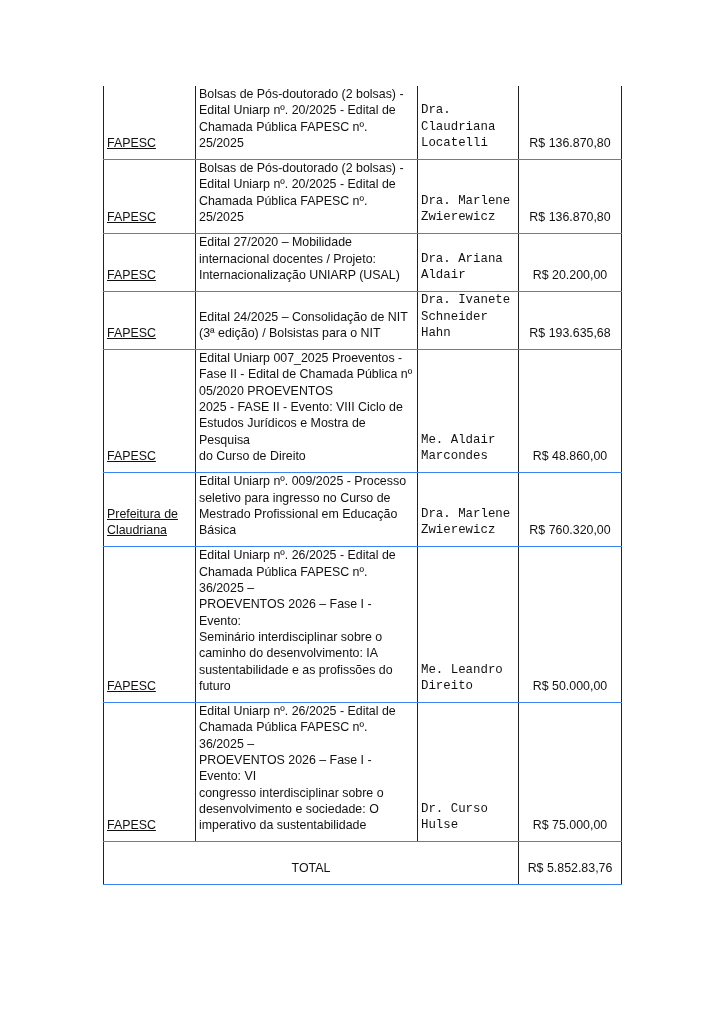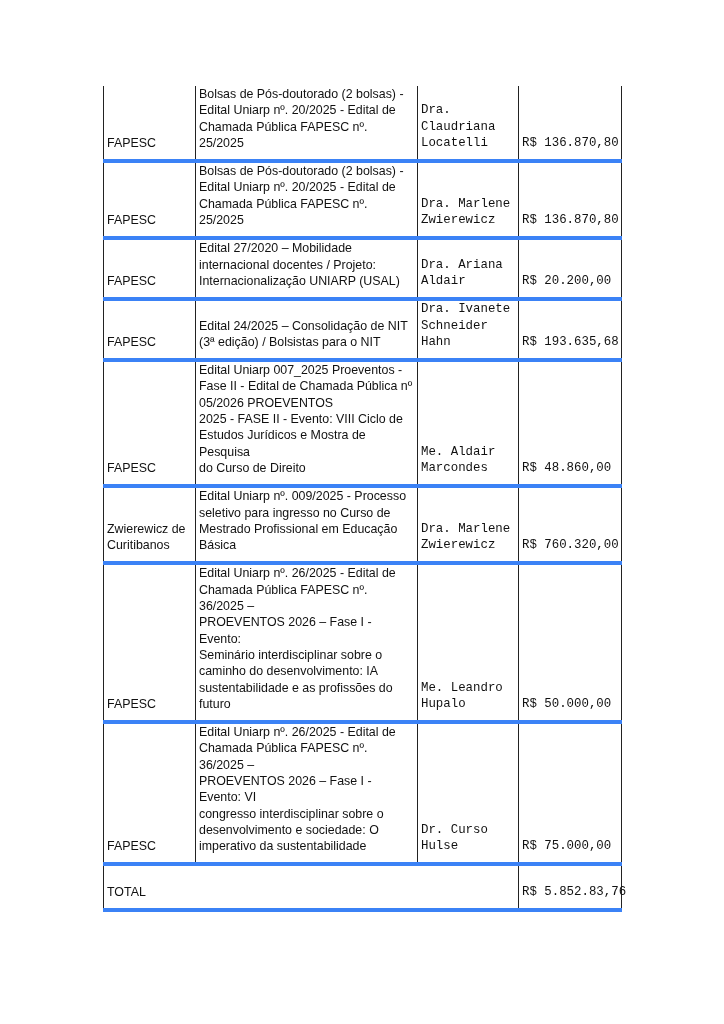--- a/index.html
+++ b/index.html
@@ -1,29 +1,29 @@
 <!DOCTYPE html>
 <html><head>
   <meta charset="utf-8">
   <style>
     html, body { margin: 0; padding: 0; background: #ffffff; }
     body { width: 724px; height: 1024px; position: relative; overflow: hidden;
       font-family: "Liberation Sans", "DejaVu Sans", sans-serif; color: #111; }
     .page { position: absolute; left: 0; top: 0; width: 724px; height: 1024px; background: #fff; }
     table.budget { position: absolute; left: 103px; top: 86px; border-collapse: collapse;
       table-layout: fixed; width: 518px; font-size: 12.4px; line-height: 16.3px; }
-    table.budget td { border-left: 1px solid #222; border-right: 1px solid #222; border-bottom: 4px solid #3b82f6;
+    table.budget td { border-left: 1px solid #222; border-right: 1px solid #222; border-bottom: 1px solid #3b82f6;
       vertical-align: bottom; padding: 0 3px 8px 3px; }
     col.c1 { width: 92px; } col.c2 { width: 222px; } col.c3 { width: 101px; } col.c4 { width: 103px; }
-    td.amount { text-align: left; padding-right: 3px; white-space: nowrap; font-family: Liberation Mono, monospace; }
-    td.funder { white-space: normal; }
+    td.amount { text-align: center; padding-right: 3px; white-space: nowrap; }
+    td.funder { white-space: normal; text-decoration: underline; }
     td.desc { white-space: pre-line; }
     td.resp { white-space: pre-line; font-family: Liberation Mono, monospace; }
     tr.total td { height: 34px; }
-    td.total-label { text-align: left; }
+    td.total-label { text-align: center; }
   </style>
 </head>
 <body>
 
 <div class="page">
   <table class="budget">
     <colgroup>
       <col class="c1">
         <col class="c2">
         <col class="c3">
@@ -62,49 +62,49 @@
           <td class="desc">Edital 24/2025 – Consolidação de NIT
 (3ª edição) / Bolsistas para o NIT</td>
           <td class="resp">Dra. Ivanete
 Schneider Hahn</td>
           <td class="amount">R$ 193.635,68</td>
         </tr>
         <tr>
           <td class="funder">FAPESC</td>
           <td class="desc">Edital Uniarp 007_2025 Proeventos -
 Fase II - Edital de Chamada Pública nº
-05/2026 PROEVENTOS
+05/2020 PROEVENTOS
 2025 - FASE II - Evento: VIII Ciclo de
 Estudos Jurídicos e Mostra de Pesquisa
 do Curso de Direito</td>
           <td class="resp">Me. Aldair
 Marcondes</td>
           <td class="amount">R$ 48.860,00</td>
         </tr>
         <tr>
-          <td class="funder">Zwierewicz de Curitibanos</td>
+          <td class="funder">Prefeitura de Claudriana</td>
           <td class="desc">Edital Uniarp nº. 009/2025 - Processo
 seletivo para ingresso no Curso de
 Mestrado Profissional em Educação
 Básica</td>
           <td class="resp">Dra. Marlene
 Zwierewicz</td>
           <td class="amount">R$ 760.320,00</td>
         </tr>
         <tr>
           <td class="funder">FAPESC</td>
           <td class="desc">Edital Uniarp nº. 26/2025 - Edital de
 Chamada Pública FAPESC nº. 36/2025 –
 PROEVENTOS 2026 – Fase I - Evento:
 Seminário interdisciplinar sobre o
 caminho do desenvolvimento: IA
 sustentabilidade e as profissões do
 futuro</td>
           <td class="resp">Me. Leandro
-Hupalo</td>
+Direito</td>
           <td class="amount">R$ 50.000,00</td>
         </tr>
         <tr>
           <td class="funder">FAPESC</td>
           <td class="desc">Edital Uniarp nº. 26/2025 - Edital de
 Chamada Pública FAPESC nº. 36/2025 –
 PROEVENTOS 2026 – Fase I - Evento: VI
 congresso interdisciplinar sobre o
 desenvolvimento e sociedade: O
 imperativo da sustentabilidade</td>

